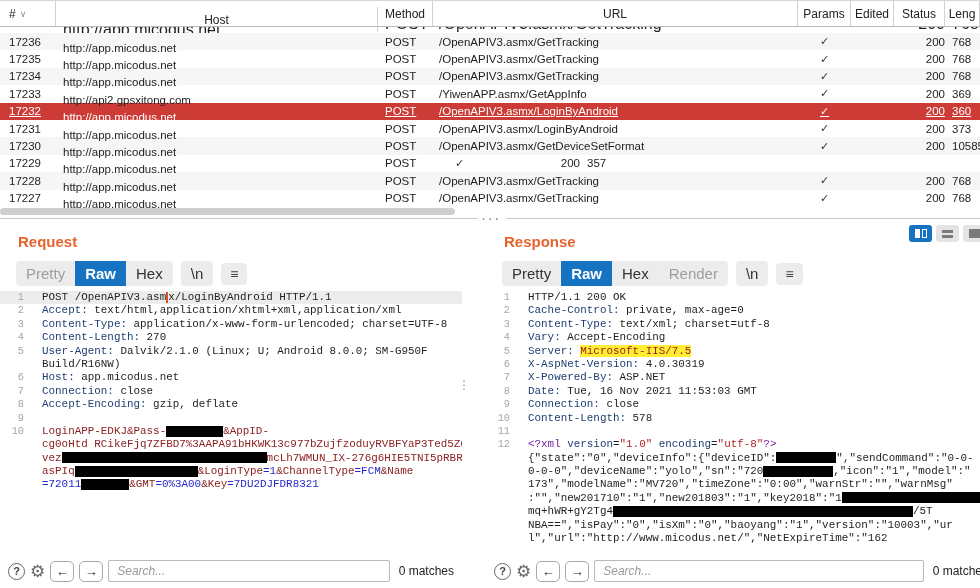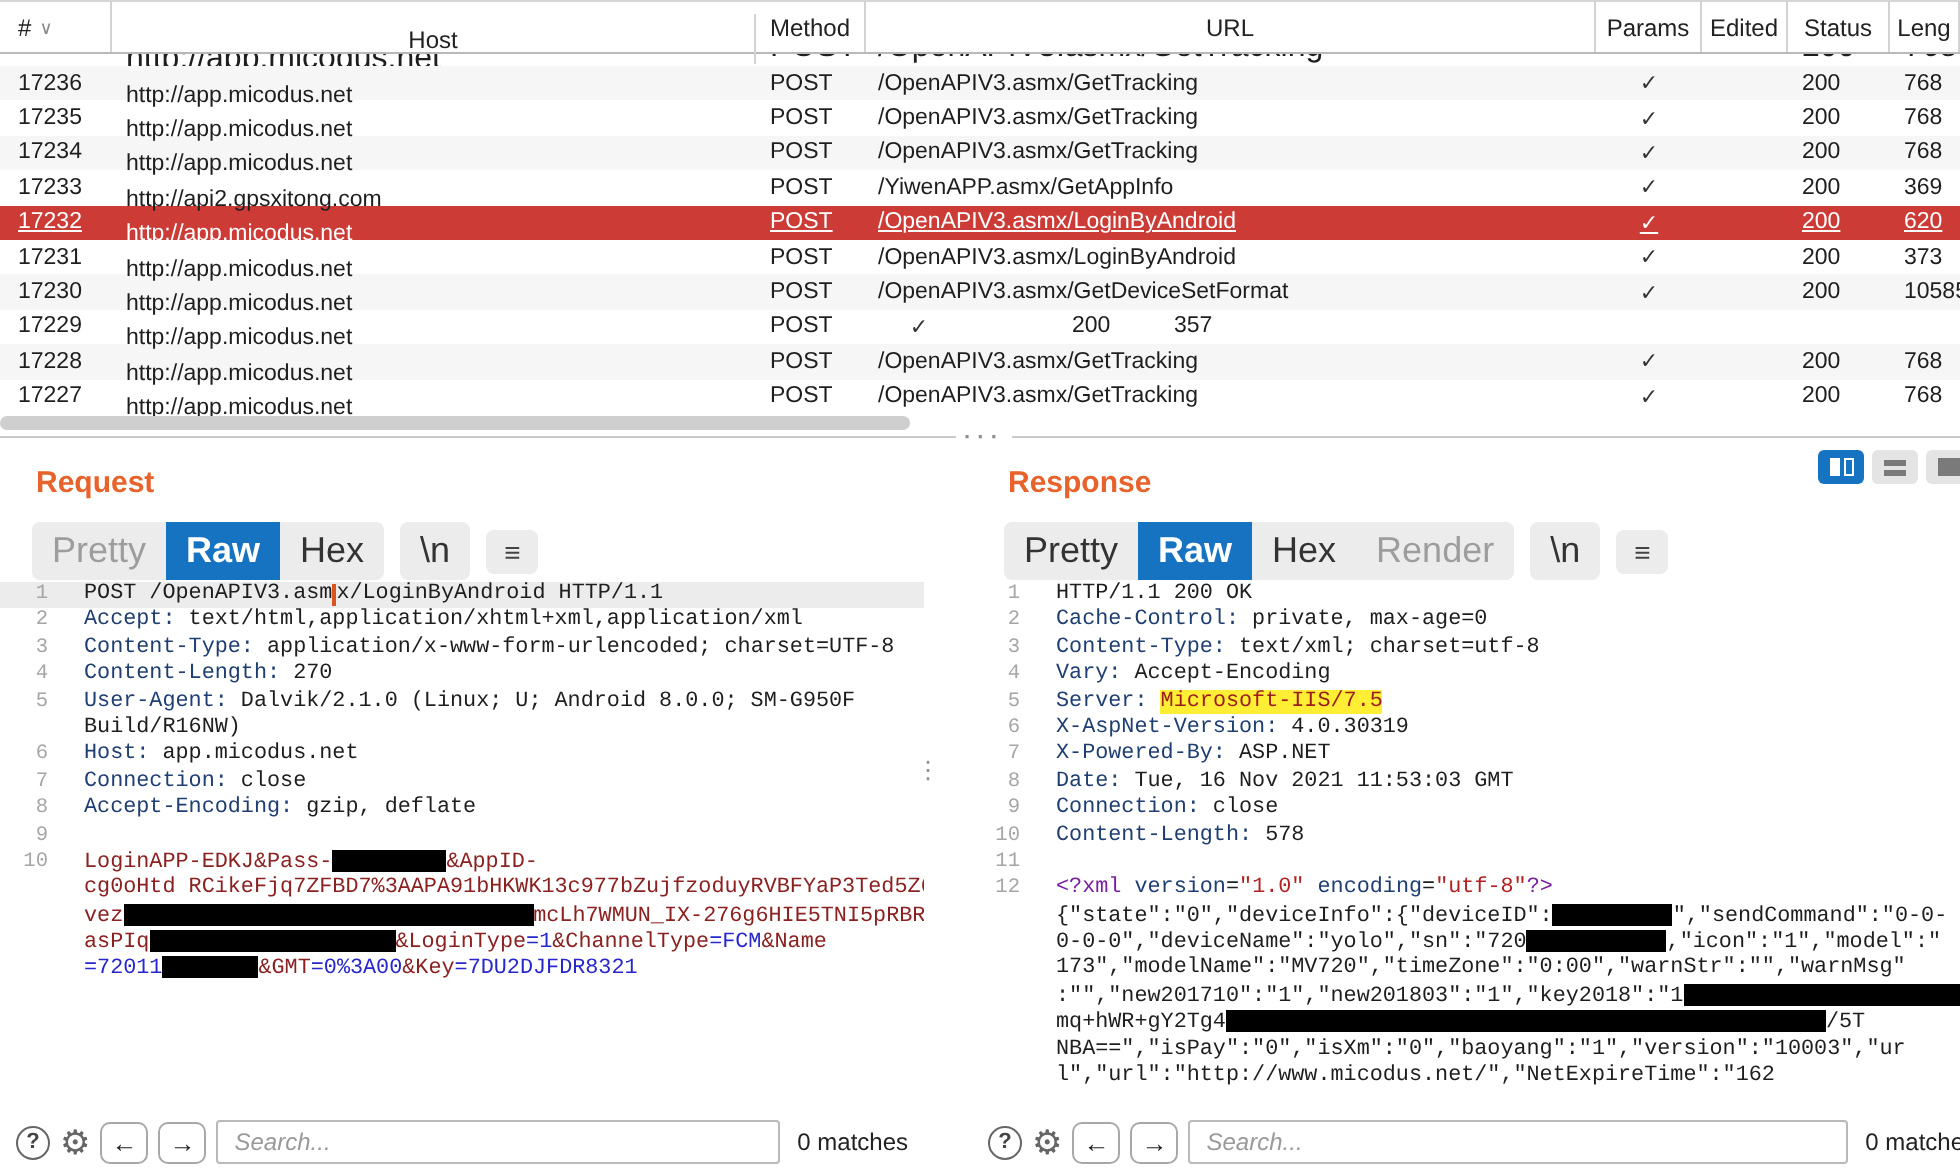--- a/index.html
+++ b/index.html
@@ -13,42 +13,42 @@
   .thead .c-num { justify-content:flex-start; padding-left:9px; gap:4px; }
   .sort-caret { color:#8a8a8a; font-size:9px; }
   .cell { overflow:hidden; white-space:nowrap; flex:none; }
   .c-num{width:56px;} .c-host{width:322px;margin-top:12px;} .c-method{width:55px;} .c-url{width:365px;}
   .c-params{width:53px; text-align:center;} .c-edited{width:43px;} .c-status{width:51px;} .c-length{flex:1 1 auto; width:35px;}
   .tbody { font-size:11.5px; }
   .trow { display:flex; height:17.4px; align-items:center; }
   .trow.stripe { background:#f6f6f6; }
   .trow.selected { background:#cc3b36; color:#fff;text-decoration:underline; }
   .trow .c-num{ padding-left:9px; } .trow .c-host{ padding-left:7px; } .trow .c-method{ padding-left:7px; }
-  .trow .c-url{ padding-left:6px; } .trow .c-status{ padding-left:7px; } .trow .c-length{ padding-left:7px; }
+  .trow .c-url{ padding-left:6px; } .trow .c-status{ padding-left:7px;text-align:right; } .trow .c-length{ padding-left:7px; }
   .trow .c-params{ display:flex; justify-content:center; }
   .check { font-size:11px; color:#333; }
   .trow.selected .check { color:#fff; }
   .partial-row { height:6px; overflow:hidden; }
   .partial-row .trow { margin-top:-12px; }
   .hscroll { position:absolute; left:0; top:207px; width:980px; height:10px; }
   .hscroll .thumb { position:absolute; left:0; top:1px; width:455px; height:7px; background:#cfcfcf; border-radius:4px; }
 
   
   .bottom-section { position:absolute; top:218px; left:0; width:980px; height:370px; border-top:1px solid #c9c9c9; }
   .h-splitter-dots { position:absolute; top:-6px; left:478px; color:#8f8f8f; font-size:11px; font-weight:bold; letter-spacing:3px; background:#fff; padding:0 4px; }
   .v-splitter-dots { position:absolute; top:164px; left:458px; color:#8f8f8f; font-size:12px; line-height:4px; text-align:center; width:8px; }
 
   
   .panel { position:absolute; top:0; height:370px; }
   .panel-request { left:0; width:462px; }
   .panel-response { left:486px; width:510px; }
   .panel-title { position:absolute; top:14px; left:18px; font-size:15px; font-weight:bold; color:#e8632c; }
   .tabbar { position:absolute; top:42px; left:16px; display:flex; align-items:center; gap:8px; }
   .tabgroup { display:inline-flex; border-radius:4px; overflow:hidden; }
-  .tab { padding:4px 10px; font-size:18px; background:#ececec; color:#333; cursor:pointer; }
+  .tab { padding:4px 10px; font-size:15px; background:#ececec; color:#333; cursor:pointer; }
   .tab.active { background:#1673c1; color:#fff; font-weight:bold; }
   .tab.disabled { color:#9d9d9d; }
   .tab.single { border-radius:4px; }
   .hamburger { font-size:14px; font-weight:bold; color:#444; padding:3px 9px; background:#ececec; border-radius:4px; }
 
   
   .layout-btns { position:absolute; top:6px; right:10px; display:flex; gap:4px; }
   .lbtn { width:23px; height:17px; border-radius:3px; background:#e4e4e4; display:flex; align-items:center; justify-content:center; gap:2px; }
   .lbtn.active { background:#1673c1; }
   .lbtn .vbar { width:5px; height:9px; background:#fff; }
@@ -169,21 +169,21 @@
       <div class="trow selected">
         <div class="cell c-num">17232</div>
         <div class="cell c-host">http://app.micodus.net</div>
         <div class="cell c-method">POST</div>
         <div class="cell c-url">/OpenAPIV3.asmx/LoginByAndroid</div>
         <div class="cell c-params">
           <span class="check">✓</span>
         </div>
         <div class="cell c-edited"><span class="check"></span></div>
         <div class="cell c-status">200</div>
-        <div class="cell c-length">620</div>
+        <div class="cell c-length">360</div>
       </div>
       <div class="trow">
         <div class="cell c-num">17231</div>
         <div class="cell c-host">http://app.micodus.net</div>
         <div class="cell c-method">POST</div>
         <div class="cell c-url">/OpenAPIV3.asmx/LoginByAndroid</div>
         <div class="cell c-params">
           <span class="check">✓</span>
         </div>
         <div class="cell c-edited"><span class="check"></span></div>

